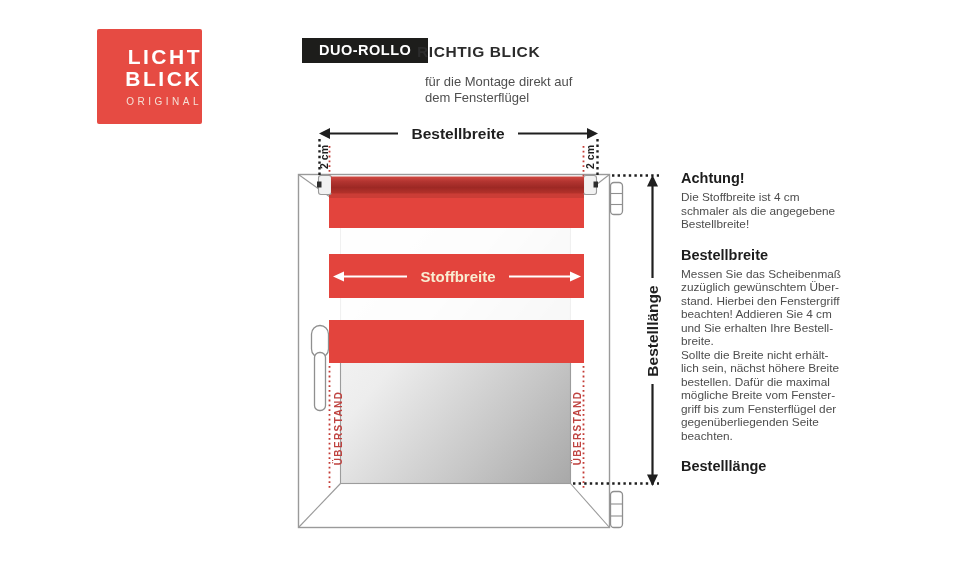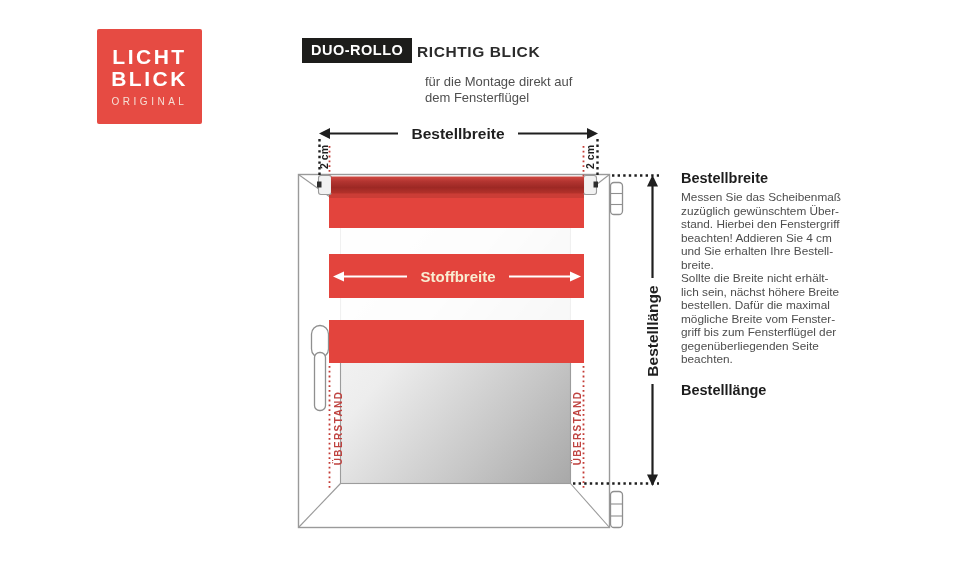--- a/index.html
+++ b/index.html
@@ -1,26 +1,26 @@
 <!DOCTYPE html>
 <html><head>
 <meta charset="utf-8">
 <style>
   html,body{margin:0;padding:0;background:#ffffff;}
   body{font-family:"Liberation Sans",sans-serif;}
   .stage{position:relative;width:960px;height:587px;background:#fff;overflow:hidden;}
 
   
   .logo{position:absolute;left:97px;top:29px;width:105px;height:95px;background:#e64b43;
-        border-radius:2px;display:flex;flex-direction:column;align-items:center;justify-content:center;}
+        border-radius:2px;display:flex;flex-direction:column;align-items:flex-end;justify-content:center;}
   .logo-line{color:#fff;font-weight:bold;font-size:21px;line-height:22px;letter-spacing:2.5px;}
   .logo-sub{color:#f5e0d6;font-size:10px;letter-spacing:3.5px;margin-top:6px;}
 
   
-  .badge{position:absolute;left:302px;top:38px;height:25px;line-height:25px;padding:0 9px;
+  .badge{position:absolute;left:302px;top:38px;height:25px;line-height:25px;padding:0 17px;
          background:#1d1d1b;color:#fff;font-weight:bold;font-size:14.5px;letter-spacing:.5px;}
   .title{position:absolute;left:417px;top:43px;margin:0;font-size:15.5px;font-weight:bold;
          color:#2b2b2b;letter-spacing:.6px;}
   .subtitle{position:absolute;left:417px;top:66px;margin:8px;font-size:13px;line-height:15.5px;
             color:#4f4f4f;white-space:pre-line;}
 
   
   .info-col{position:absolute;left:681px;top:170px;width:175px;}
   .info-section{margin:0 0 15px 0;}
   .info-heading{margin:0 0 4px 0;font-size:14.5px;font-weight:bold;color:#1c1c1c;line-height:17px;}
@@ -133,20 +133,26 @@
     <span class="logo-sub">ORIGINAL</span>
   </div>
 
   <div class="badge">DUO-ROLLO</div>
   <h1 class="title">RICHTIG BLICK</h1>
   <p class="subtitle">für die Montage direkt auf
 dem Fensterflügel</p>
 
   <div class="info-col">
     <div class="info-section">
+      <h3 class="info-heading">Achtung!</h3>
+      <p class="info-body">Die Stoffbreite ist 4 cm
+schmaler als die angegebene
+Bestellbreite!</p>
+    </div>
+    <div class="info-section">
       <h3 class="info-heading">Bestellbreite</h3>
       <p class="info-body">Messen Sie das Scheibenmaß
 zuzüglich gewünschtem Über-
 stand. Hierbei den Fenstergriff
 beachten! Addieren Sie 4 cm
 und Sie erhalten Ihre Bestell-
 breite.
 Sollte die Breite nicht erhält-
 lich sein, nächst höhere Breite
 bestellen. Dafür die maximal

